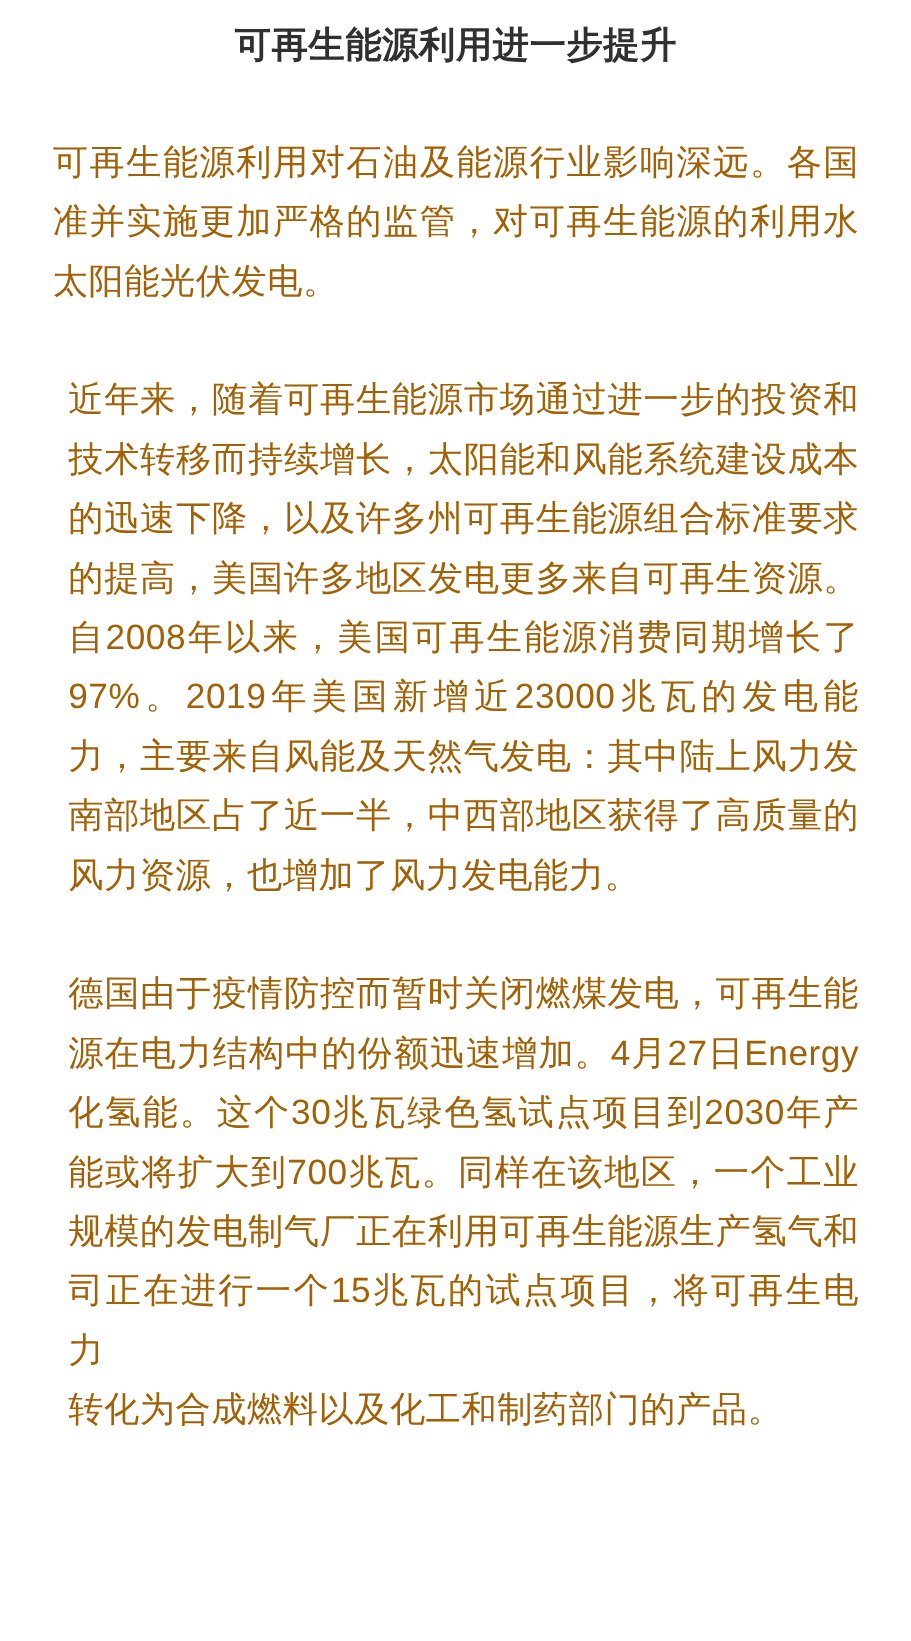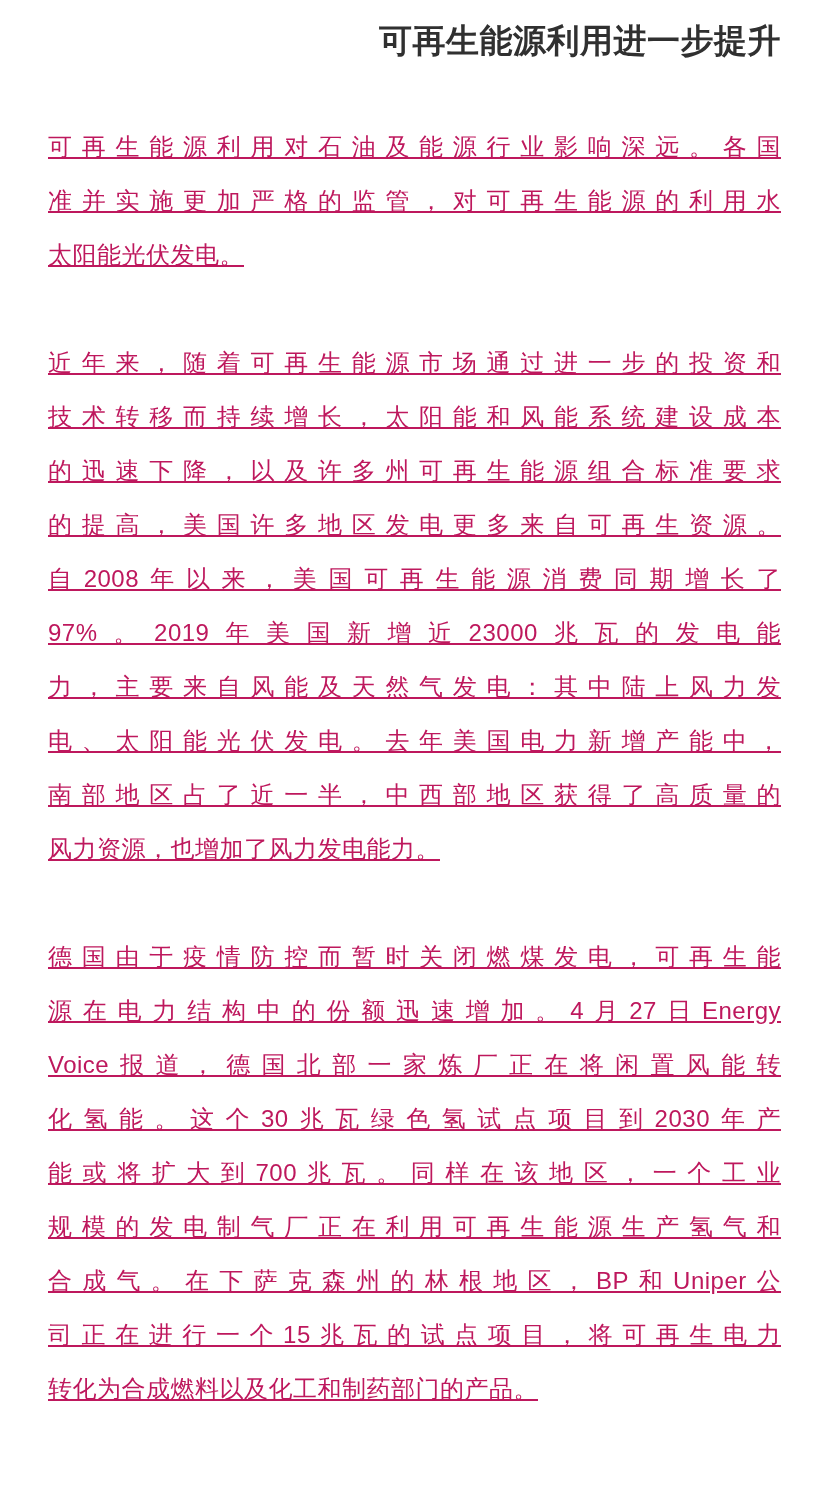--- a/index.html
+++ b/index.html
@@ -18,37 +18,37 @@
     width: 828px;
     padding: 16px 47px 24px 48px;
   }
   .article-title {
     margin: 0 0 54px 0;
     font-size: 33px;
     line-height: 50px;
     font-weight: 700;
     color: #303030;
     letter-spacing: 0.5px;
-    text-align: right;
+    text-align: center;
   }
   .para {
     margin: 0;
   }
   .para + .para {
     margin-top: 54px;
+    margin-left: 14px;
   }
   .text-line {
-    font-size: 24px;
+    font-size: 32px;
     line-height: 54px;
-    color: #be185d;
+    color: #a16207;
     letter-spacing: 0.5px;
     text-align: justify;
     text-align-last: justify;
     word-break: break-all;
-    text-decoration: underline;
   }
   .text-line.last {
     text-align-last: left;
   }
 </style>
 </head>
 <body>
 
 <div class="page">
   <h2 class="article-title">可再生能源利用进一步提升</h2>
@@ -59,29 +59,26 @@
         <div class="text-line last">太阳能光伏发电。</div>
       </div>
       <div class="para">
         <div class="text-line">近年来，随着可再生能源市场通过进一步的投资和</div>
         <div class="text-line">技术转移而持续增长，太阳能和风能系统建设成本</div>
         <div class="text-line">的迅速下降，以及许多州可再生能源组合标准要求</div>
         <div class="text-line">的提高，美国许多地区发电更多来自可再生资源。</div>
         <div class="text-line">自2008年以来，美国可再生能源消费同期增长了</div>
         <div class="text-line">97%。2019年美国新增近23000兆瓦的发电能</div>
         <div class="text-line">力，主要来自风能及天然气发电：其中陆上风力发</div>
-        <div class="text-line">电、太阳能光伏发电。去年美国电力新增产能中，</div>
         <div class="text-line">南部地区占了近一半，中西部地区获得了高质量的</div>
         <div class="text-line last">风力资源，也增加了风力发电能力。</div>
       </div>
       <div class="para">
         <div class="text-line">德国由于疫情防控而暂时关闭燃煤发电，可再生能</div>
         <div class="text-line">源在电力结构中的份额迅速增加。4月27日Energy</div>
-        <div class="text-line">Voice报道，德国北部一家炼厂正在将闲置风能转</div>
         <div class="text-line">化氢能。这个30兆瓦绿色氢试点项目到2030年产</div>
         <div class="text-line">能或将扩大到700兆瓦。同样在该地区，一个工业</div>
         <div class="text-line">规模的发电制气厂正在利用可再生能源生产氢气和</div>
-        <div class="text-line">合成气。在下萨克森州的林根地区，BP和Uniper公</div>
         <div class="text-line">司正在进行一个15兆瓦的试点项目，将可再生电力</div>
         <div class="text-line last">转化为合成燃料以及化工和制药部门的产品。</div>
       </div>
     </div>
 </div>
 
 </body></html>

